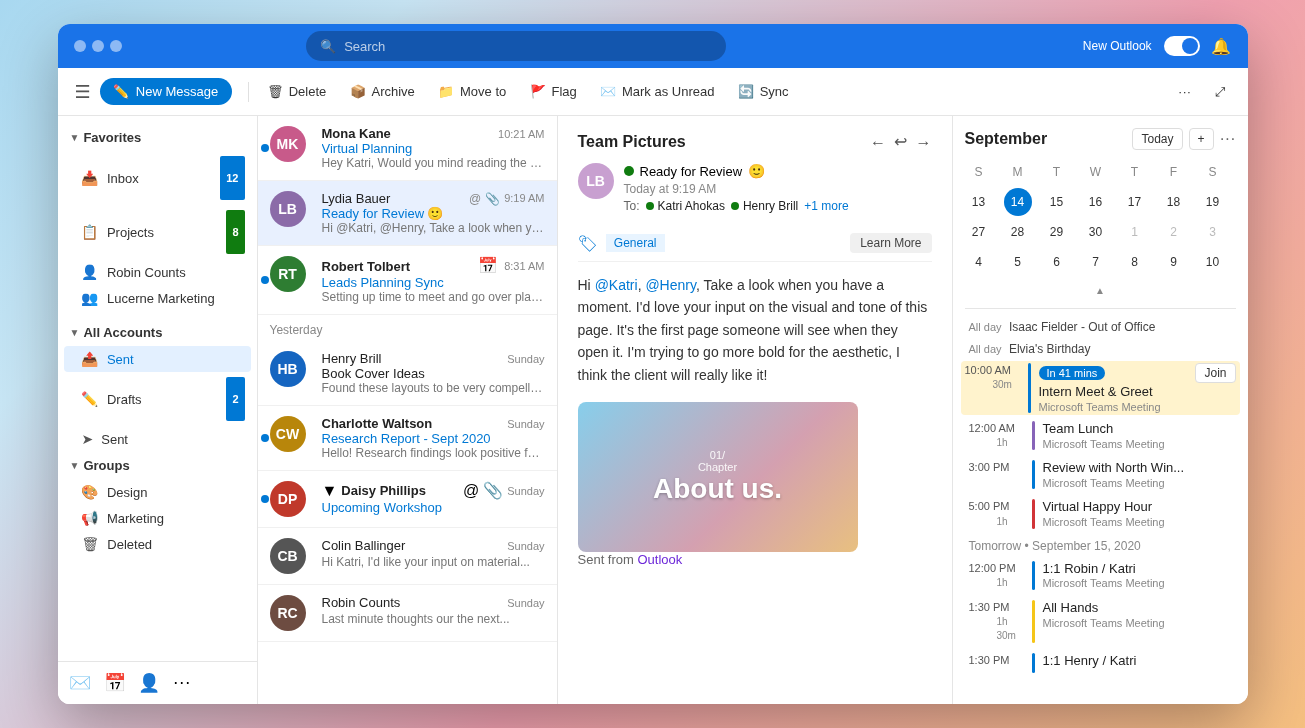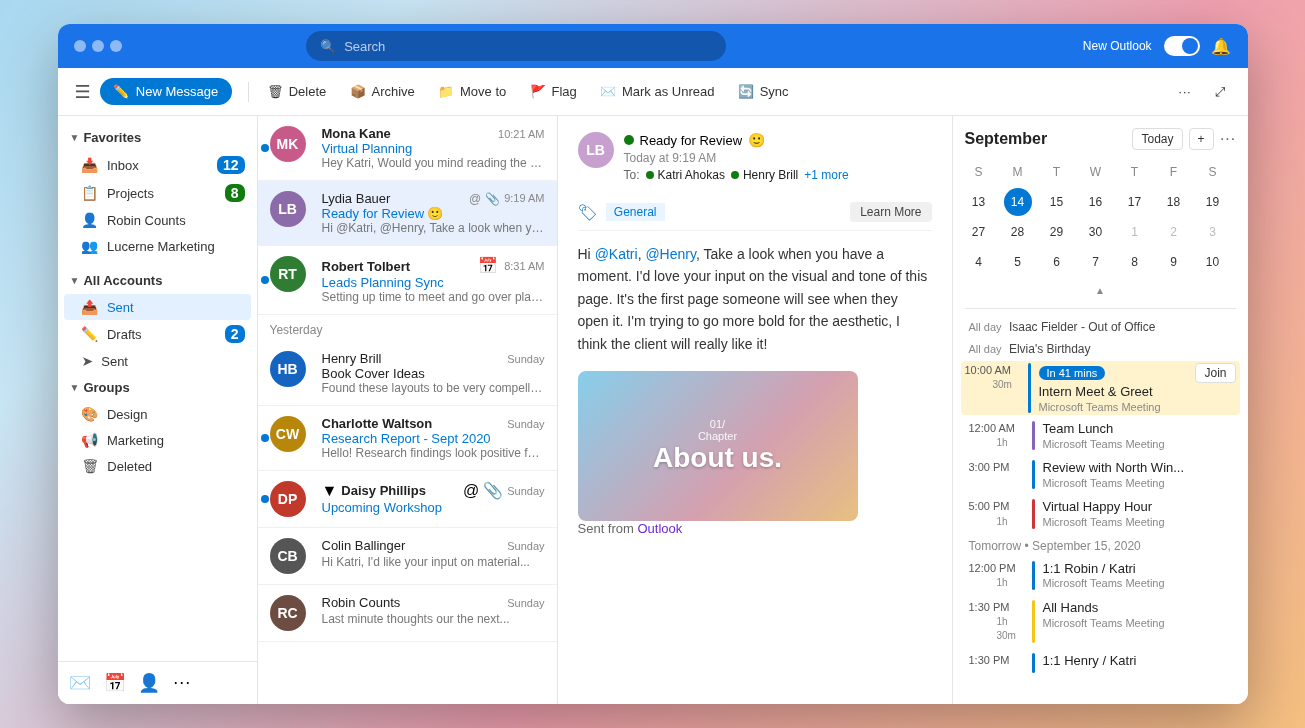--- a/index.html
+++ b/index.html
@@ -163,23 +163,23 @@
       background: #e3f0ff;
       color: #0078d4;
       border-radius: 4px;
       margin: 0 6px;
       padding-left: 18px;
     }
     .sidebar-item .badge {
       margin-left: auto;
       background: #0078d4;
       color: #fff;
-      border-radius: 7px;
-      padding: 1px 6px;
-      font-size: 14px;
+      border-radius: 2px;
+      padding: 16px 6px;
+      font-size: 11px;
       font-weight: 600;
     }
     .sidebar-item .badge.green { background: #107c10; }
     .sidebar-icon { font-size: 14px; color: #555; }
     .sidebar-item.active .sidebar-icon { color: #0078d4; }
 
     
     .email-list {
       width: 300px;
       border-right: 1px solid #e5e5e5;
@@ -711,20 +711,28 @@
               <span class="email-sender">Robin Counts</span>
               <span class="email-time">Sunday</span>
             </div>
             <div class="email-preview" style="margin-top:2px;">Last minute thoughts our the next...</div>
           </div>
         </div>
       </div>
     </div>
 
     <div class="email-body-panel">
+      <div class="email-body-header">
+        <span class="email-body-title">Team Pictures</span>
+        <div class="email-nav-icons">
+          <span>←</span>
+          <span>↩</span>
+          <span>→</span>
+        </div>
+      </div>
 
       <div class="email-meta">
         <div class="email-meta-avatar">LB</div>
         <div class="email-meta-info">
           <div class="email-meta-status">
             <span class="status-dot"></span>
             <span>Ready for Review</span>
             <span class="emoji">🙂</span>
           </div>
           <span class="email-meta-time">Today at 9:19 AM</span>

